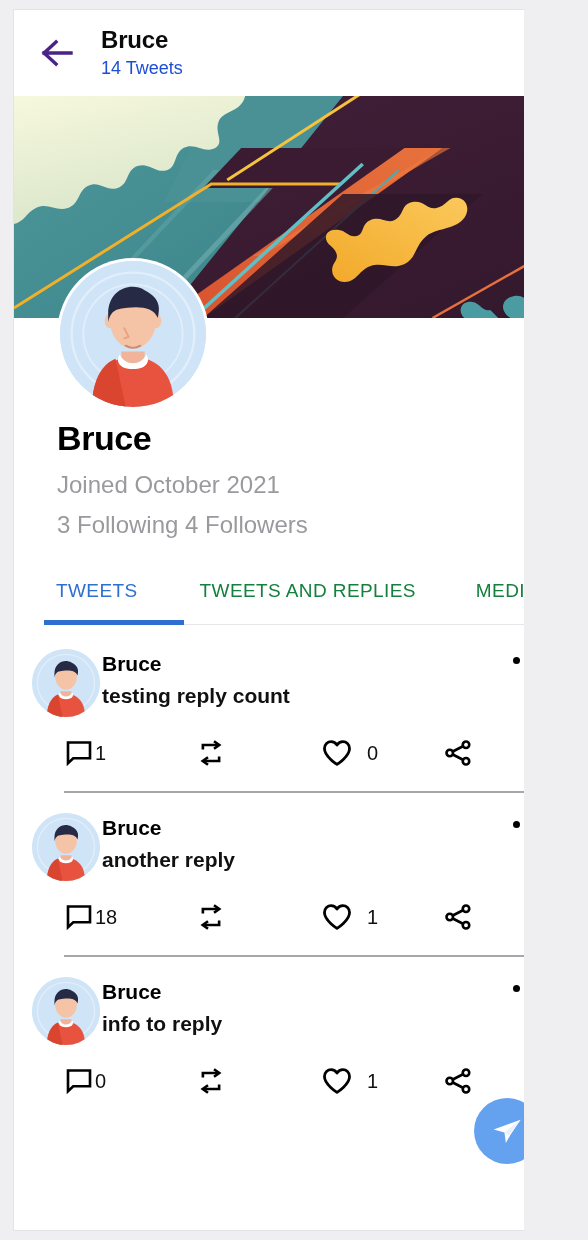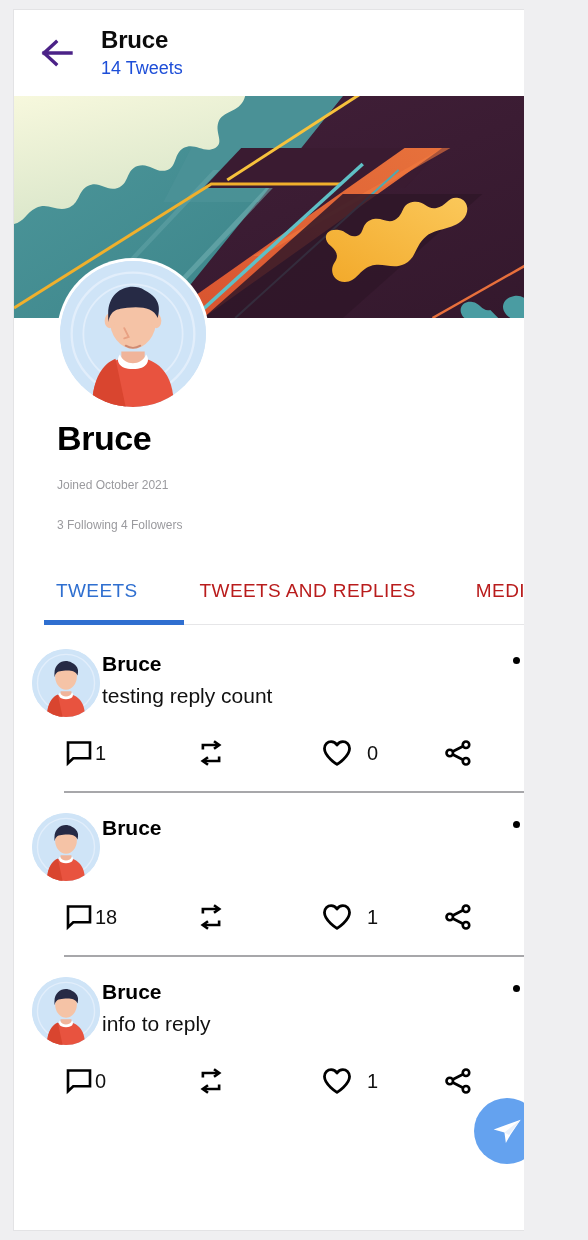--- a/index.html
+++ b/index.html
@@ -122,39 +122,39 @@
     padding-left: 13px;
   }
   .profile-name {
     font-size: 34px;
     font-weight: bold;
     color: #000;
     letter-spacing: -0.4px;
     line-height: 40px;
   }
   .profile-line {
-    font-size: 12px;
+    font-size: 24px;
     color: #9a9a9e;
     line-height: 26px;
     margin-top: 14px;
   }
 
   
   .tabs {
     position: relative;
     margin-top: 30px;
     height: 56px;
     display: flex;
     align-items: center;
     border-bottom: 1px solid #e6e6e8;
   }
   .tab {
     font-size: 19px;
     letter-spacing: 0.4px;
-    color: #b91c1c;
+    color: #15803d;
     cursor: pointer;
     white-space: nowrap;
     padding-bottom: 10px;
   }
   .tab.tab-1 { margin-left: 12px; }
   .tab.tab-2 { margin-left: 62px; }
   .tab.tab-3 { margin-left: 60px; }
   .tab.active { color: #2f6fd0; }
   .tab-underline {
     position: absolute;
@@ -194,20 +194,21 @@
     font-weight: bold;
     color: #000;
     line-height: 26px;
     padding-top: 4px;
   }
   .tweet-text {
     font-size: 21px;
     color: #111;
     line-height: 30px;
     margin-top: 4px;
+    font-weight: bold;
   }
   .more-dots {
     flex: 0 0 auto;
     width: 40px;
     display: flex;
     align-items: center;
     justify-content: center;
     gap: 5px;
     padding-top: 10px;
     cursor: pointer;
@@ -452,20 +453,21 @@
               <path d="M22,100 C22,76 34,66 50,66 C66,66 78,76 78,100 Z" fill="#e8533f"></path>
               <path d="M22,100 C22,80 30,70 38,67 L45,100 Z" fill="#d9452f"></path>
               <path d="M42,62 h16 v10 h-16 z" fill="#f0b49a"></path>
               <path d="M41,64 C44,72 56,72 59,64 C62,68 60,74 50,74 C40,74 38,68 41,64 Z" fill="#ffffff"></path>
               <ellipse cx="50" cy="40" rx="16" ry="20" fill="#f5c3a6"></ellipse>
               <path d="M33,36 C33,20 48,14 58,20 C70,26 68,34 67,39 C64,32 56,31 46,32 C39,33 35,33 33,42 Z" fill="#262a45"></path>
             </svg>
           </div>
           <div class="tweet-body">
             <div class="tweet-author">Bruce</div>
+            <div class="tweet-text">another reply</div>
           </div>
           <div class="more-dots">
             <span></span>
               <span></span>
               <span></span>
           </div>
         </div>
         <div class="actions">
           <div class="action act-comment">
             <svg width="30" height="30" viewBox="0 0 24 24" aria-hidden="true">

